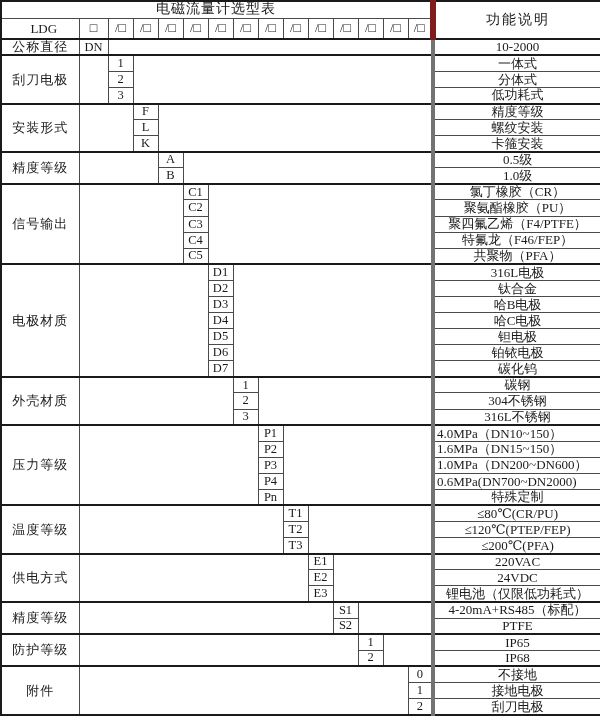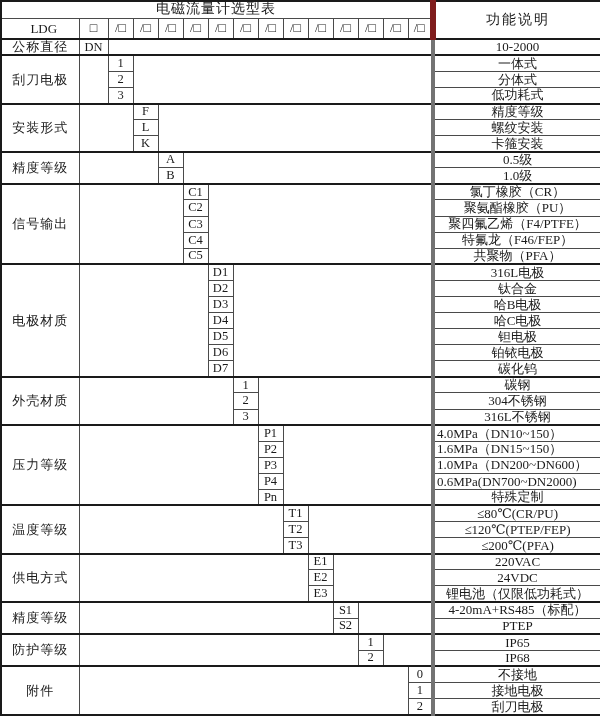--- a/index.html
+++ b/index.html
@@ -244,21 +244,21 @@
         </tr>
         <tr>
           <td class="cat bs" rowspan="2">精度等级</td>
           <td class="fill bs" rowspan="2" colspan="10"></td>
           <td class="code bs">S1</td>
           <td class="fill bs" rowspan="2" colspan="3"></td>
           <td class="desc bs">4-20mA+RS485（标配）</td>
         </tr>
         <tr>
           <td class="code">S2</td>
-          <td class="desc">PTEP</td>
+          <td class="desc">PTFE</td>
         </tr>
         <tr>
           <td class="cat bs" rowspan="2">防护等级</td>
           <td class="fill bs" rowspan="2" colspan="11"></td>
           <td class="code bs">1</td>
           <td class="fill bs" rowspan="2" colspan="2"></td>
           <td class="desc bs">IP65</td>
         </tr>
         <tr>
           <td class="code">2</td>

